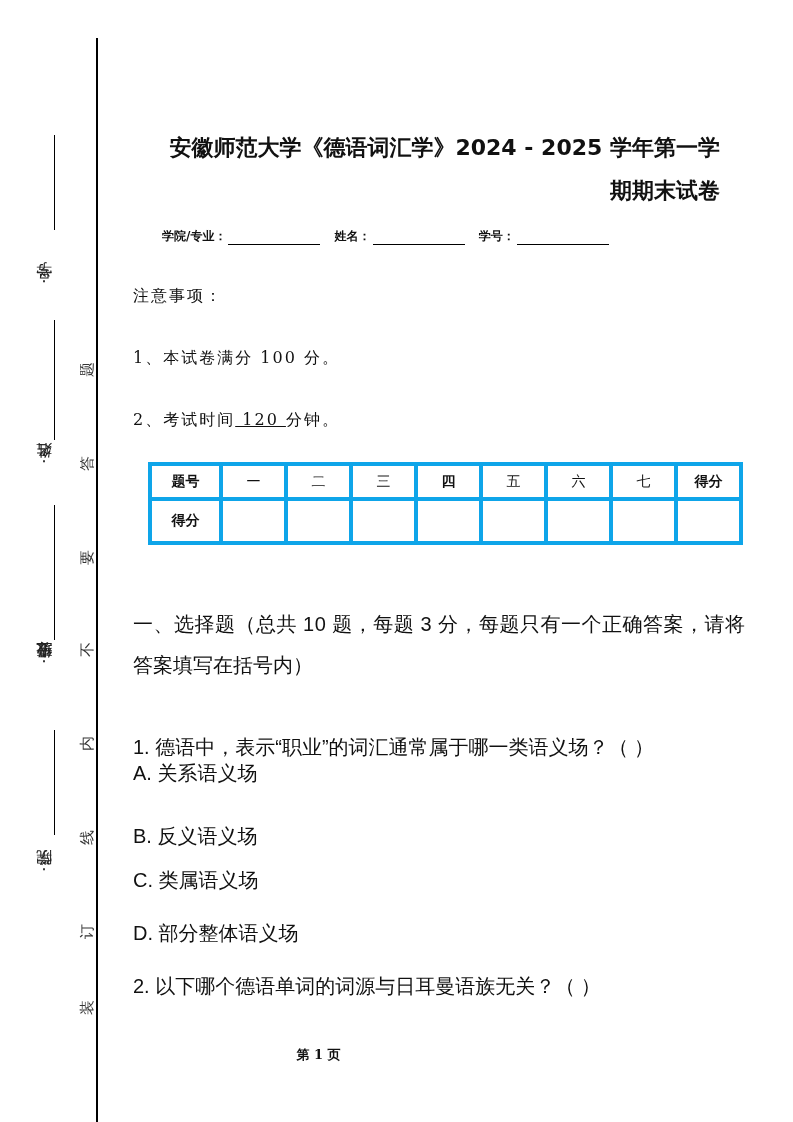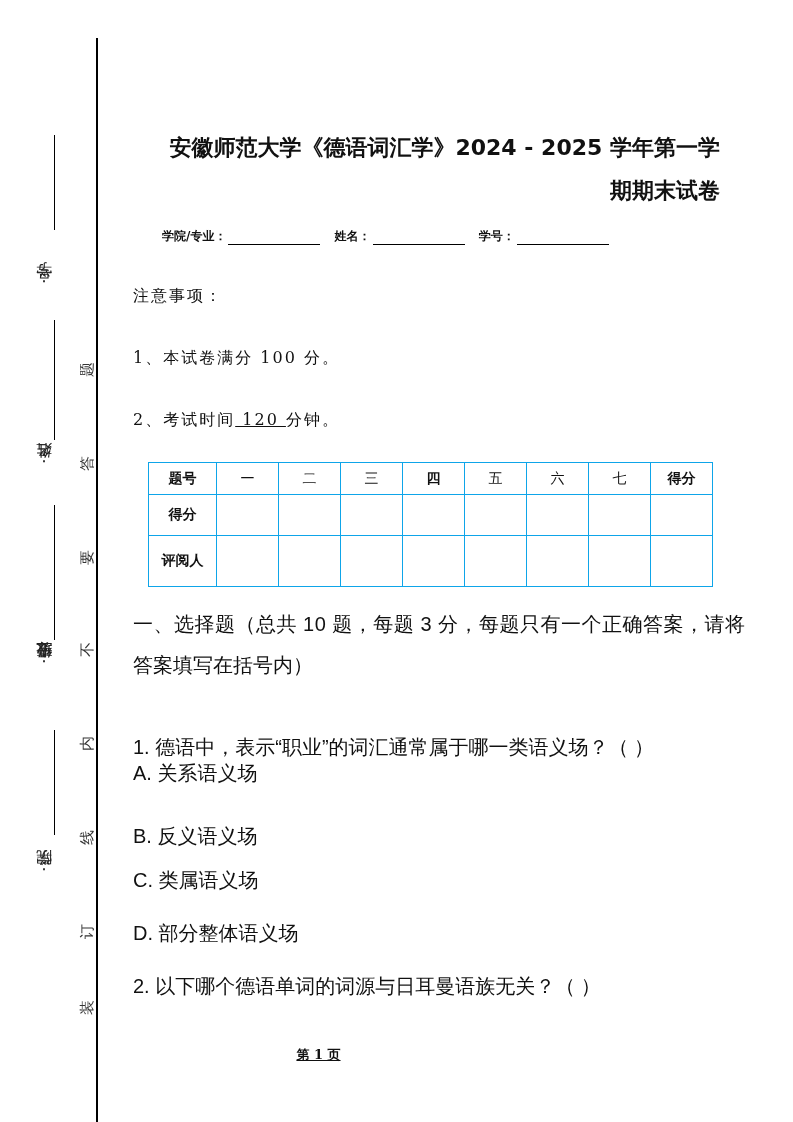--- a/index.html
+++ b/index.html
@@ -8,26 +8,26 @@
   .vtext { position:absolute; writing-mode:vertical-rl; transform:rotate(180deg); font-size:16px; color:#222; line-height:1; white-space:nowrap; }
   .vline { position:absolute; left:54px; width:1.2px; background:#000; }
   .vchar { position:absolute; left:80px; font-size:15px; color:#333; transform:rotate(-90deg); line-height:1; }
   .title { position:absolute; left:120px; width:600px; text-align:right; font-family:"DejaVu Sans","Liberation Sans",sans-serif; font-weight:bold; font-size:22px; }
   .info { position:absolute; top:228px; left:162px; font-family:"DejaVu Sans","Liberation Sans",sans-serif; font-weight:bold; font-size:12px; white-space:nowrap; }
   .info .blank { display:inline-block; border-bottom:1.2px solid #000; width:92px; margin:0 10px 0 2px; vertical-align:bottom; height:16px; }
   .para { position:absolute; left:133px; font-size:16px; white-space:nowrap; letter-spacing:2px; }
   .para.q { letter-spacing:0; font-family:Liberation Sans, sans-serif; font-size:20px; }
   .para .ul { text-decoration:underline; }
   .score-table { position:absolute; left:148px; top:462px; border-collapse:collapse; font-family:"DejaVu Sans","Liberation Sans",sans-serif; font-size:14px; }
-  .score-table td { border:1px solid #0ea5e9; text-align:center; padding:0; }
+  .score-table td { border:4px solid #0ea5e9; text-align:center; padding:0; }
   .score-table tr.r0 td { height:31px; }
   .score-table tr.r1 td { height:40px; }
   .score-table tr.r2 td { height:50px; }
   .score-table .hd { font-weight:bold; }
-  .footer { position:absolute; top:1046px; left:0; width:637px; text-align:center; font-weight:bold; font-size:13px;text-decoration:underline; }
+  .footer { position:absolute; top:1046px; left:0; width:637px; text-align:center; font-weight:bold; font-size:13px; }
 </style>
 </head>
 <body>
 
 <div class="binding-line"></div>
 
 <div class="vline" style="top:135px;height:95px;"></div>
 <div class="vtext" style="left:36px;top:275px;">学号：</div>
 <div class="vline" style="top:320px;height:120px;"></div>
 <div class="vtext" style="left:36px;top:455px;">姓名：</div>
@@ -75,31 +75,20 @@
     <td class="hd">得分</td>
     <td></td>
     <td></td>
     <td></td>
     <td></td>
     <td></td>
     <td></td>
     <td></td>
     <td></td>
   </tr>
-  <tr class="r2">
-    <td class="hd">评阅人</td>
-    <td></td>
-    <td></td>
-    <td></td>
-    <td></td>
-    <td></td>
-    <td></td>
-    <td></td>
-    <td></td>
-  </tr>
 </tbody>
   </table>
 
 <div class="para q" style="top:611px;letter-spacing:0.5px;">一、选择题（总共 10 题，每题 3 分，每题只有一个正确答案，请将</div>
 <div class="para q" style="top:652px;">答案填写在括号内）</div>
 
 <div class="para q" style="top:706px;margin-top:28px;">1. 德语中，表示“职业”的词汇通常属于哪一类语义场？（   ）</div>
 <div class="para q" style="top:760px;">A.  关系语义场</div>
 <div class="para q" style="top:813px;margin-top:10px;">B.  反义语义场</div>
 <div class="para q" style="top:867px;">C.  类属语义场</div>

